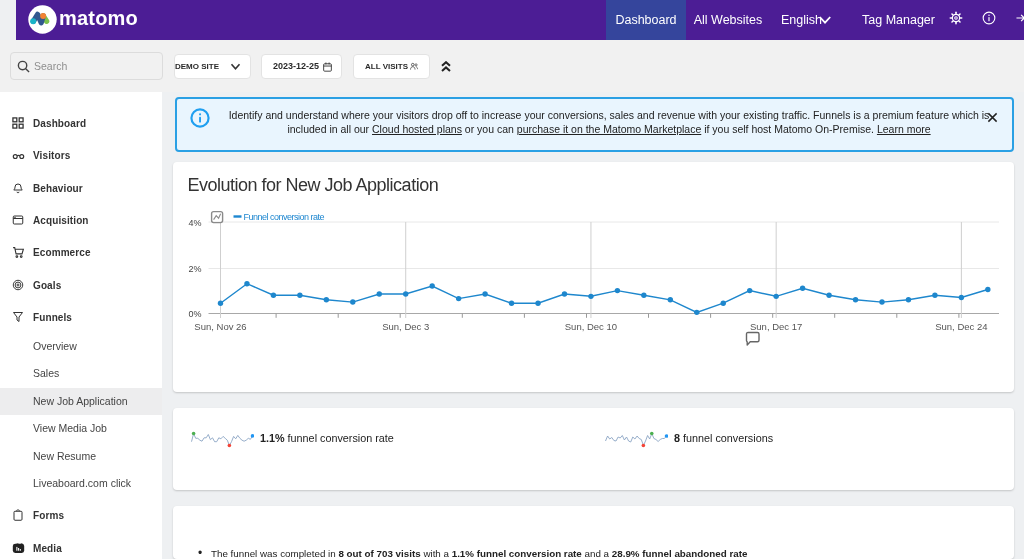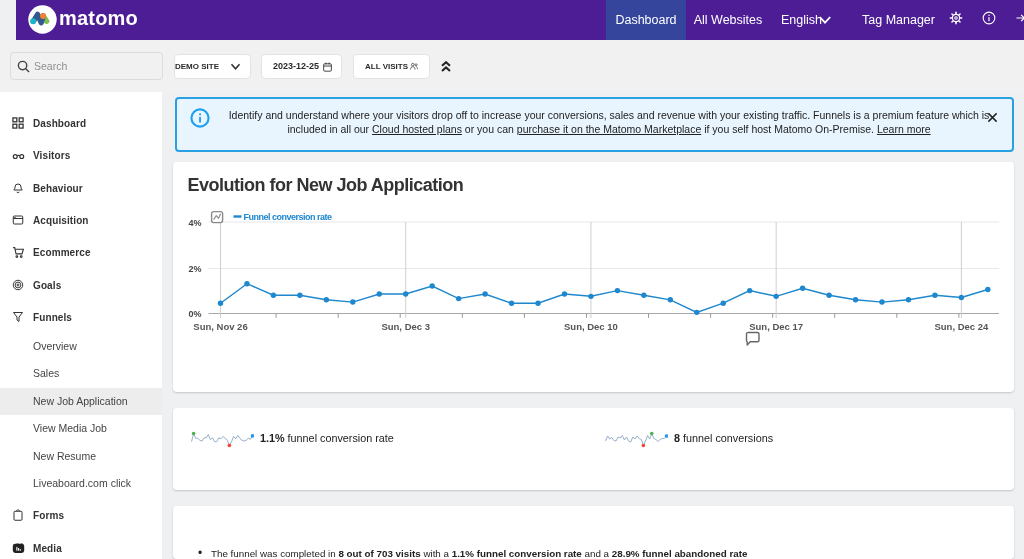--- a/index.html
+++ b/index.html
@@ -16,21 +16,21 @@
 #search { position:absolute; left:10px; top:12px; width:153px; height:28px; background:#f1f1f1; border:1px solid #dcdcdc; border-radius:4px; color:#8e8e8e; font-size:10.5px; line-height:26px; padding-left:23px; }
 .tbtn { position:absolute; top:14px; height:25px; background:#fff; border:1px solid #e3e3e3; border-radius:4px; font-weight:bold; color:#2a2a2a; line-height:23px; white-space:nowrap; }
 #sidebar { position:absolute; left:0; top:92px; width:162px; height:467px; background:#fff; }
 .smain { position:absolute; left:33px; font-size:10px; font-weight:bold; color:#333; letter-spacing:0.1px; }
 .ssub { position:absolute; left:33px; font-size:10.5px; color:#444; }
 .sicon { position:absolute; left:12px; }
 #hl { position:absolute; left:0; top:296px; width:162px; height:27px; background:#ededee; }
 .card { position:absolute; background:#fff; border-radius:4px; box-shadow:0 1px 2px rgba(0,0,0,0.18); }
 #alert { position:absolute; left:175px; top:97px; width:839px; height:55px; background:#e9f5fe; border:2px solid #2aa0e4; border-radius:4px;text-align:center; }
 #alert .txt { position:absolute; left:42px; top:10px; width:780px; font-size:10.5px; color:#222; line-height:13.8px; }
-#card2 { left:173px; top:162px; width:841px; height:230px;font-weight:bold; }
+#card2 { left:173px; top:162px; width:841px; height:230px; }
 #card3 { left:173px; top:408px; width:841px; height:82px; }
 #card4 { left:173px; top:506px; width:841px; height:53px; }
 .ctitle { position:absolute; left:14.5px; font-size:18px; color:#333; letter-spacing:-0.5px; }
 a.lnk { color:#222; text-decoration:underline; }
 .spktxt { position:absolute; top:23.5px; font-size:10.8px; color:#222; }
 </style>
 </head>
 <body>
 <div id="header">
   <svg style="position:absolute; left:12px; top:5px;" width="29" height="29" viewBox="0 0 29 29">

